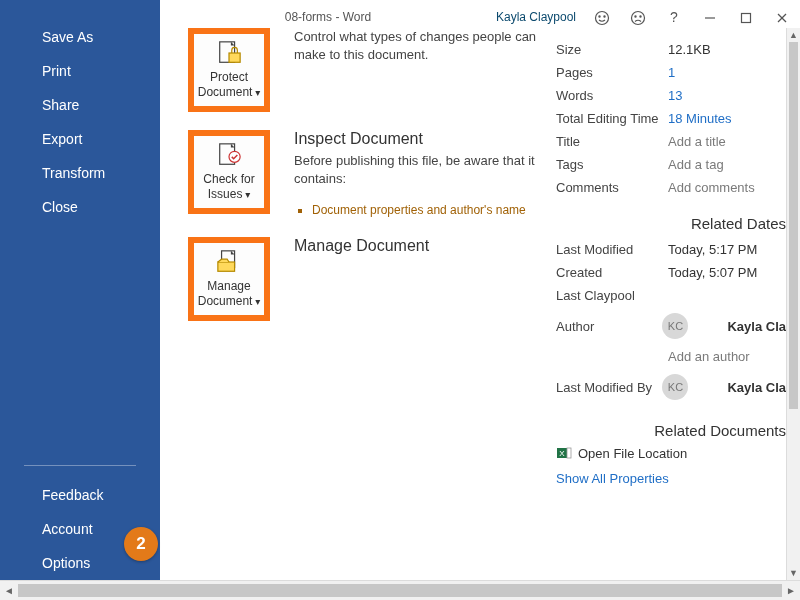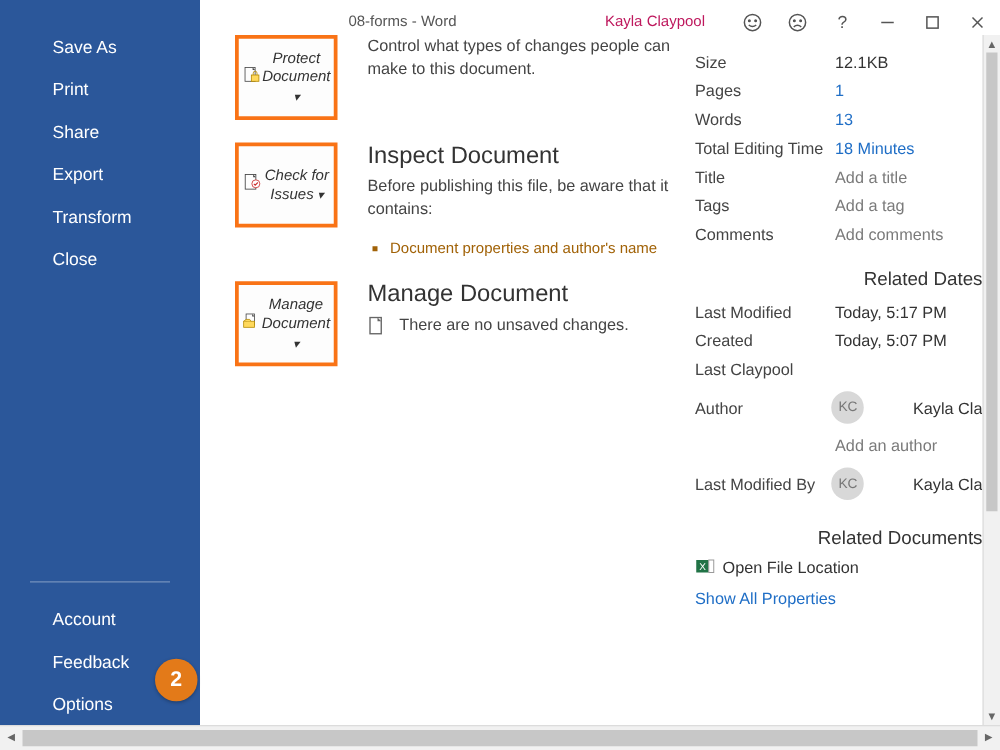--- a/index.html
+++ b/index.html
@@ -4,68 +4,68 @@
 <style>
   * { box-sizing: border-box; margin: 0; padding: 0; font-family: "Segoe UI", Arial, sans-serif; }
   body { width: 800px; height: 600px; overflow: hidden; background: #fff; position: relative; }
 
   .titlebar {
     position: absolute; top: 3px; left: 160px; right: 0; height: 28px;
     display: flex; align-items: center; background: #fff;
     font-size: 12px; color: #555;
   }
   .titlebar .title { flex: 1; text-align: center; }
-  .titlebar .user { margin-right: 20px; color: #be185d; }
+  .titlebar .user { margin-right: 8px; color: #0c4a6e; }
   .titlebar .ctrl { width: 36px; text-align: center; font-size: 14px; color: #555; cursor: default; }
   .titlebar .ctrl svg { vertical-align: middle; }
 
   .sidebar {
     position: absolute; left: 0; top: 0; bottom: 20px; width: 160px;
     background: #2b579a; color: #fff; padding-top: 20px;
     display: flex; flex-direction: column; font-size: 14px;
   }
   .sidebar .item { padding: 9px 0 9px 42px; cursor: default; }
   .sidebar .spacer { flex: 1; }
   .sidebar hr { border: none; border-top: 1px solid rgba(255,255,255,0.35); margin: 10px 24px 12px 24px; }
 
   .main {
     position: absolute; left: 160px; top: 28px; right: 14px; bottom: 20px;
     background: #fff; overflow: hidden;
   }
 
   .section { display: flex; align-items: flex-start; gap: 24px; padding: 0 0 18px 28px; }
   .section:first-child { padding-top: 0; }
   .bigbtn {
-    width: 82px; min-height: 68px; border: 3px solid #f97316; background: #fdfdfd;
-    display: flex; flex-direction: row; align-items: center; justify-content: center;
-    font-size: 12px; color: #333; text-align: center; padding: 6px 2px; line-height: 1.25; font-style: italic;
+    width: 82px; min-height: 68px; border: 6px solid #f97316; background: #fdfdfd;
+    display: flex; flex-direction: column; align-items: center; justify-content: center;
+    font-size: 12px; color: #333; text-align: center; padding: 6px 2px; line-height: 1.25;
   }
   .bigbtn .ic { width: 30px; height: 26px; margin-bottom: 4px; }
   .bigbtn .drop::after { content: " \25BE"; font-size: 10px; }
-  .sectext h2 { font-size: 19px; font-weight: 400; color: #333; margin-bottom: 4px; }
+  .sectext h2 { font-size: 16px; font-weight: 400; color: #333; margin-bottom: 4px; }
   .sectext p { font-size: 13px; color: #444; max-width: 250px; line-height: 1.35; }
   .bullets { margin: 16px 0 0 18px; font-size: 12px; color: #a16207; }
   .bullets li { list-style: square; margin-bottom: 2px; }
 
   .inline-ic { display: inline-block; vertical-align: middle; margin-right: 8px; }
 
   .props {
     position: absolute; top: 10px; right: 0; width: 230px; font-size: 13px; color: #444;
   }
   .prow { display: flex; padding: 4px 0; align-items: center; }
   .prow .k { width: 112px; color: #444; }
   .prow .v { color: #333; }
   .prow .link { color: #1f6ec6; }
   .prow .muted { color: #7a7a7a; }
   .props h3 { font-size: 15px; font-weight: 400; color: #333; margin: 16px 0 6px 0; text-align: right; }
 
   .avatar { width: 26px; height: 26px; border-radius: 50%; background: #d8d8d8; color: #777;
     display: inline-flex; align-items: center; justify-content: center; font-size: 11px; margin-right: 8px; vertical-align: middle; }
   .avline { display: flex; align-items: center; padding: 2px 0; gap: 31px; }
-  .avline .v { white-space: nowrap; overflow: hidden; }
+  .avline .v { white-space: nowrap; overflow: hidden; font-weight: bold; }
 
   .openloc { display: flex; align-items: center; gap: 6px; color: #333; margin-top: 6px; }
   .showall { color: #1f6ec6; margin-top: 10px; }
 
   .vscroll { position: absolute; top: 28px; right: 0; bottom: 20px; width: 14px; background: #f1f1f1; border-left: 1px solid #dcdcdc; }
   .vscroll .track { position: absolute; top: 14px; bottom: 14px; left: 0; right: 0; }
   .vscroll .thumb { position: absolute; left: 2px; right: 2px; top: 0; height: 70%; background: #c7c7c7; }
   .vscroll .arr { position: absolute; left: 0; right: 0; height: 14px; text-align: center; font-size: 9px; color: #666; line-height: 14px; }
   .vscroll .up { top: 0; } .vscroll .down { bottom: 0; }
 
@@ -86,22 +86,22 @@
 
 <div class="sidebar">
   <div class="item">Save As</div>
   <div class="item">Print</div>
   <div class="item">Share</div>
   <div class="item">Export</div>
   <div class="item">Transform</div>
   <div class="item">Close</div>
   <div class="spacer"></div>
   <hr>
+  <div class="item">Feedback</div>
   <div class="item">Account</div>
-  <div class="item">Feedback</div>
   <div class="item">Options</div>
 </div>
 
 <div class="titlebar">
   <span class="title">08-forms - Word</span>
   <span class="user">Kayla Claypool</span>
   <span class="ctrl">
     <svg width="16" height="16" viewBox="0 0 16 16" fill="none" stroke="#555" stroke-width="1.2">
         <circle cx="8" cy="8" r="6.5"></circle>
         <circle cx="5.5" cy="6.5" r="0.6" fill="#555"></circle>
@@ -177,27 +177,20 @@
       <svg class="ic" viewBox="0 0 32 28" fill="none" stroke="#444" stroke-width="1.3">
         <rect x="8" y="2" width="14" height="18"></rect>
           <path d="M18 2 L22 6 L18 6 Z" fill="#444" stroke="none"></path>
         <rect x="4" y="14" width="18" height="10" fill="#ffd95c" stroke="#b58a00"></rect>
           <path d="M4 14 l4 -3 h6 l2 3" stroke="#b58a00" fill="#ffd95c"></path>
       </svg>
       <span class="drop">Manage Document</span>
     </div>
     <div class="sectext">
       <h2>Manage Document</h2>
-      <p>
-        <svg class="inline-ic" width="14" height="16" viewBox="0 0 14 16" fill="none" stroke="#666" stroke-width="1.1">
-            <rect x="2" y="1" width="9" height="13"></rect>
-            <path d="M8 1 L11 4 L8 4 Z" fill="#666" stroke="none"></path>
-          </svg>
-        <span>There are no unsaved changes.</span>
-      </p>
     </div>
   </div>
 
   <div class="props">
     <div class="prow">
         <span class="k">Size</span>
         <span class="v">12.1KB</span>
       </div>
     <div class="prow">
         <span class="k">Pages</span>

